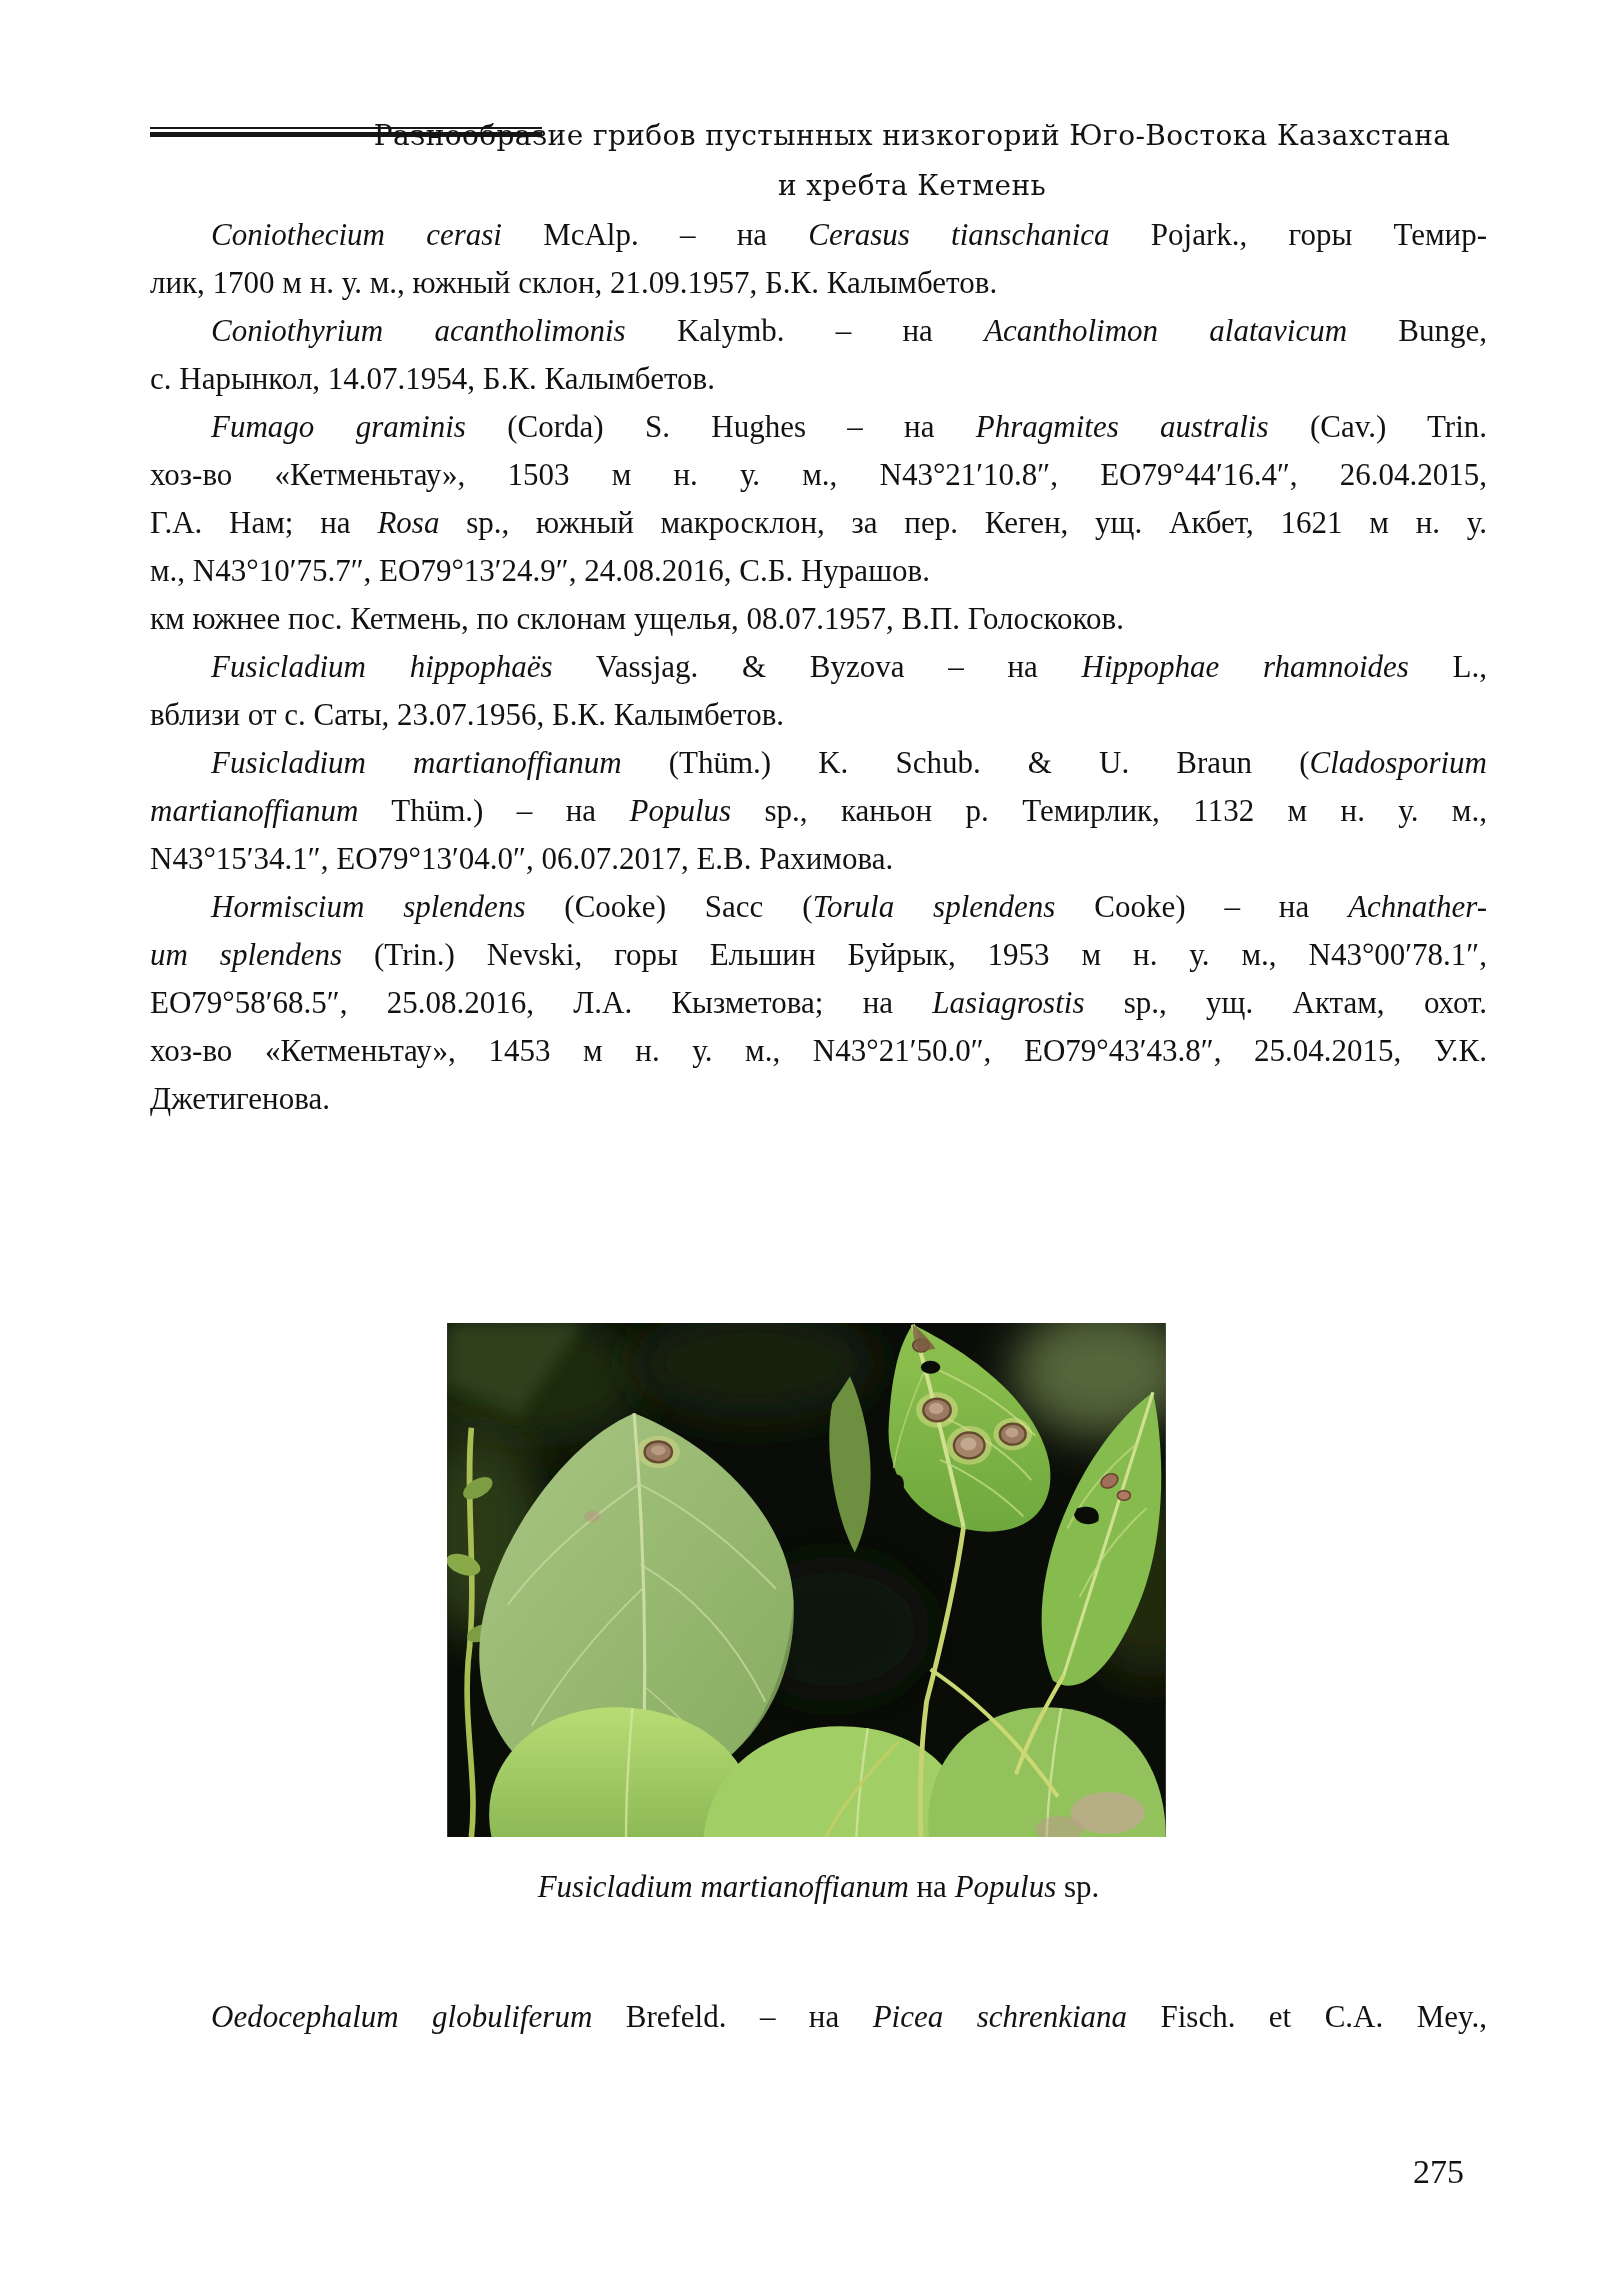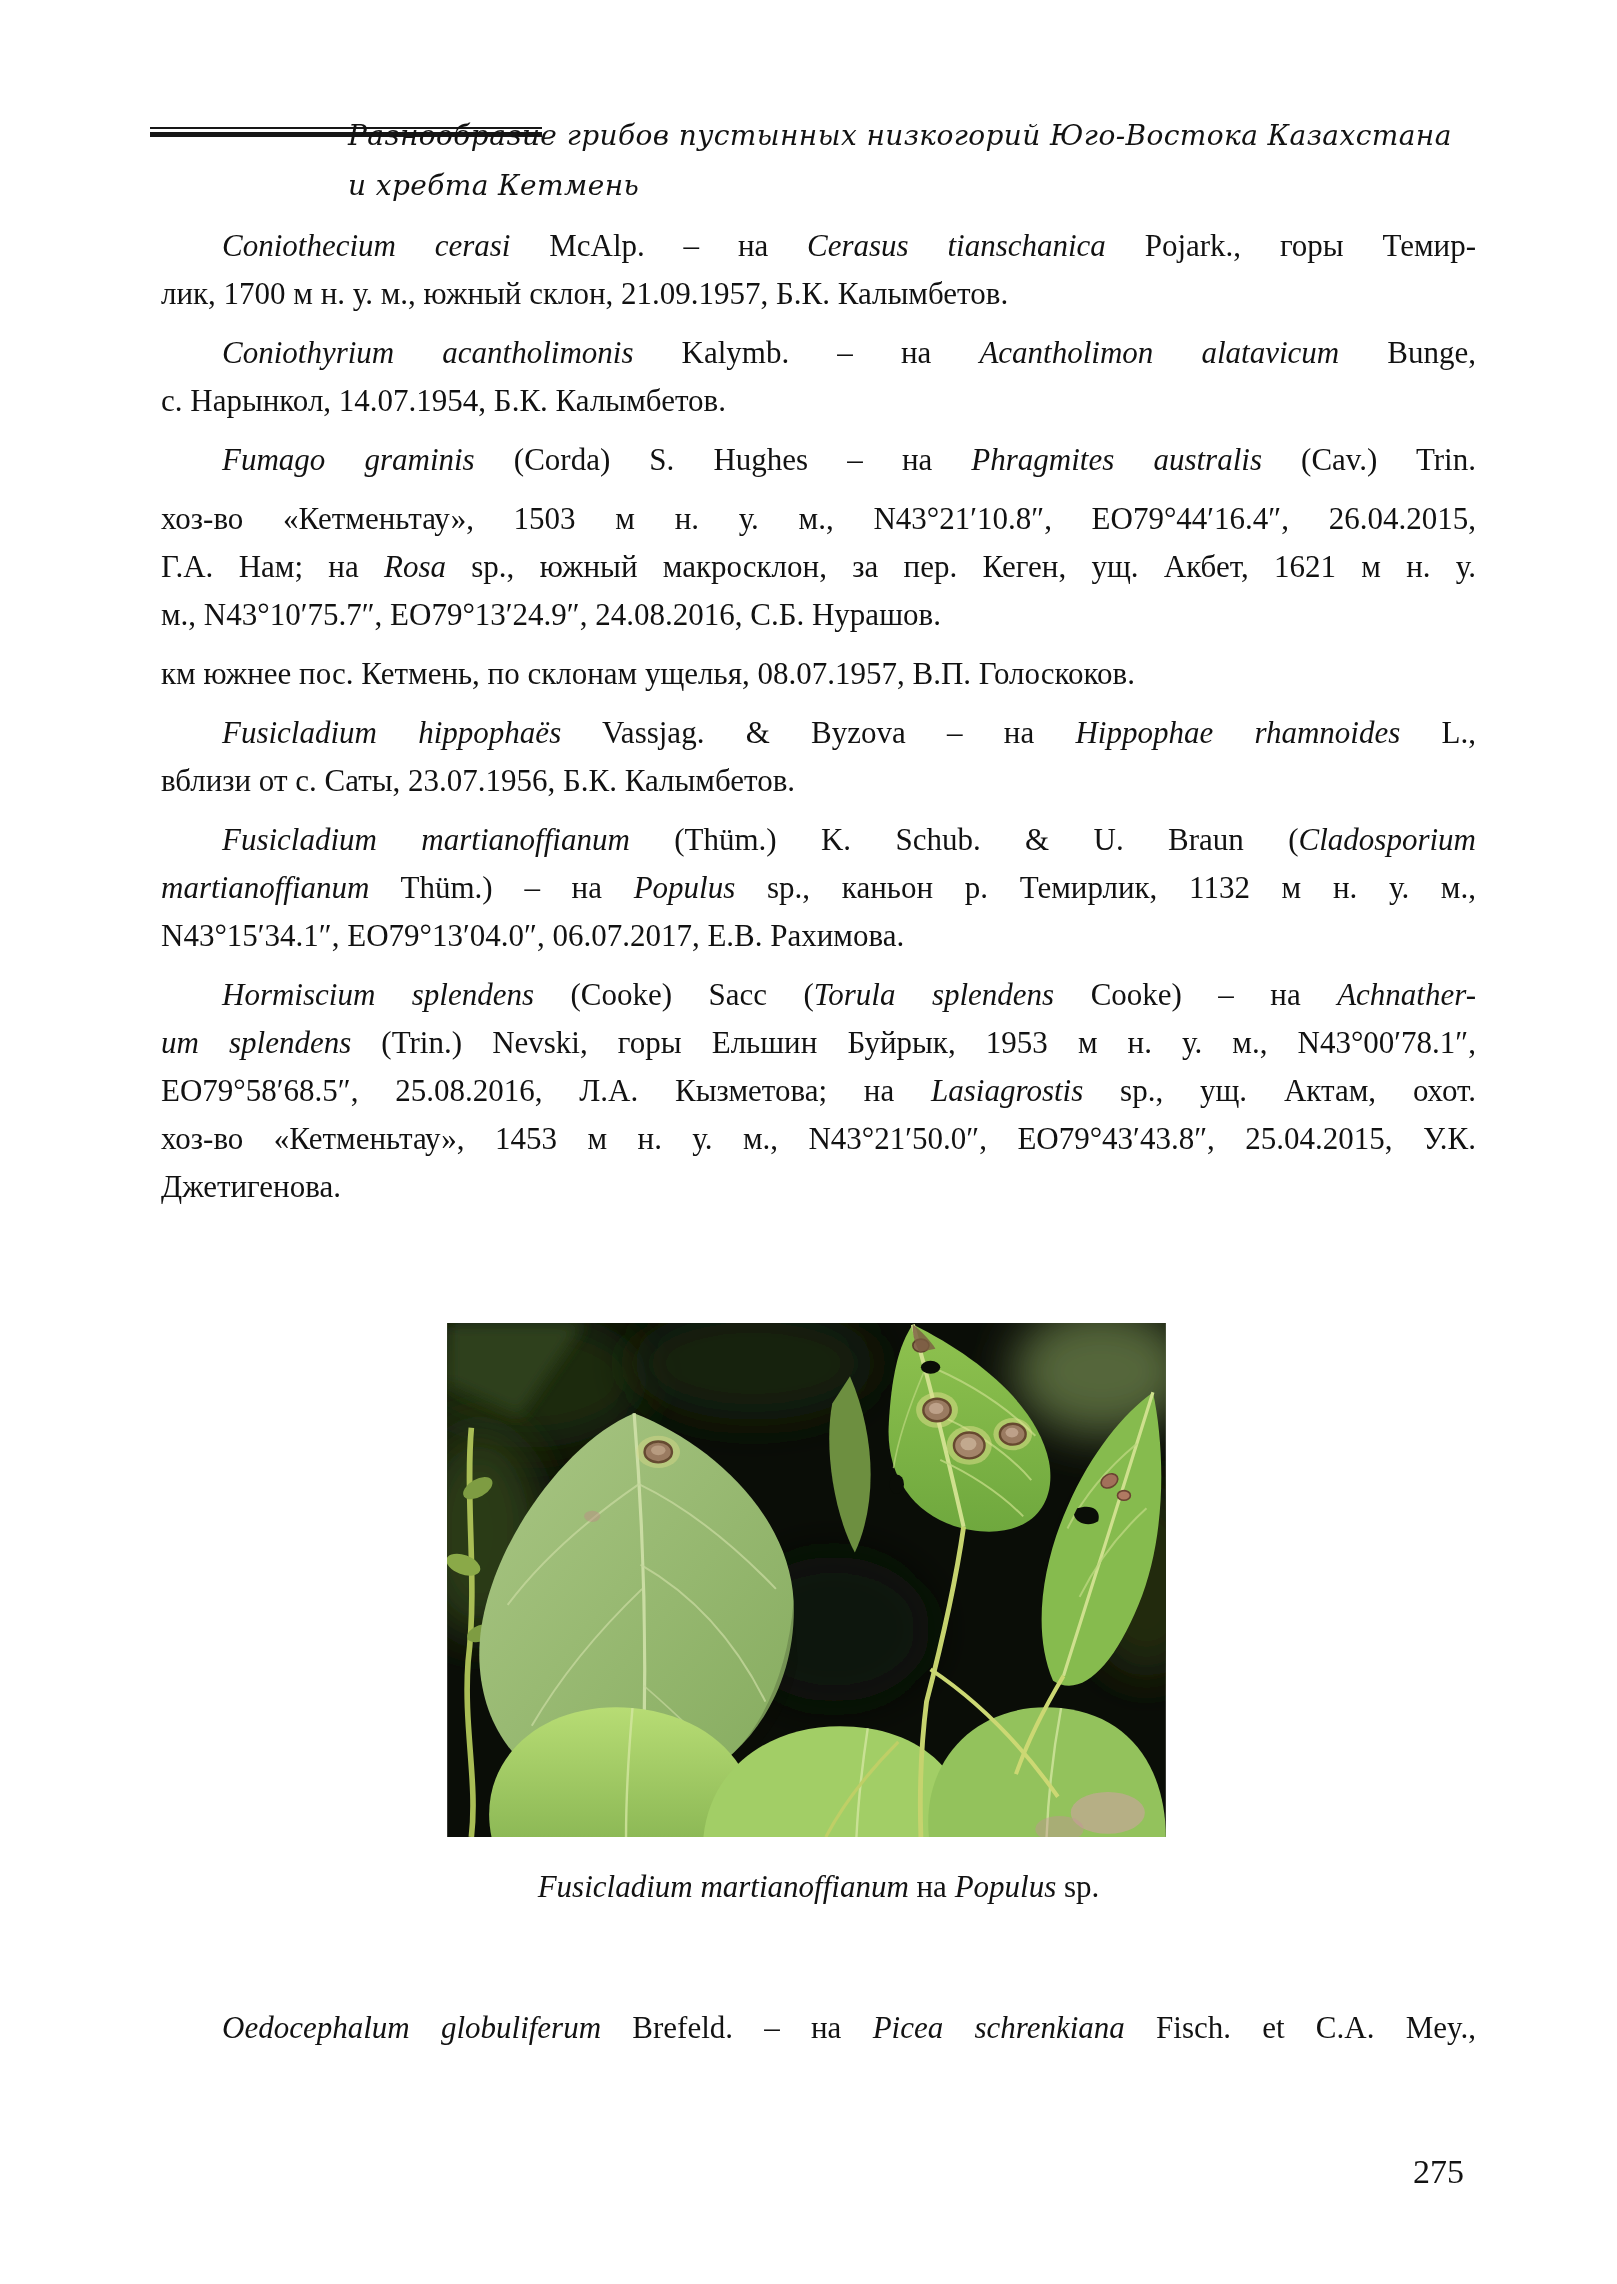--- a/index.html
+++ b/index.html
@@ -7,30 +7,30 @@
     width:1618px;height:2284px;position:relative;background:#ffffff;
     font-family:"Liberation Serif", serif;color:#141414;
     -webkit-font-smoothing:antialiased;
   }
   
   .hdr-rule{position:absolute;left:150px;top:127px;width:392px;}
   .hdr-rule .thin{height:2.4px;background:#161616;}
   .hdr-rule .thick{height:5.6px;background:#161616;margin-top:2.4px;}
   .hdr{
     position:absolute;right:142px;top:111px;width:1128px;
-    text-align:left;font-family:"DejaVu Serif", serif;font-style:italic;
+    text-align:center;font-family:"DejaVu Serif", serif;
     font-size:28px;line-height:50px;color:#121212;letter-spacing:0.4px;
   }
   
   .textblock{
     position:absolute;left:150px;top:211px;width:1337px;
     font-size:31px;line-height:48px;color:#121212;
   }
   .textblock-2{position:absolute;left:150px;top:1993px;width:1337px;font-size:31px;line-height:48px;color:#121212;}
-  .para{margin:11px;}
+  .para{margin:0;}
   .line{display:block;white-space:nowrap;text-align:justify;text-align-last:justify;}
   .line.last{text-align-last:left;white-space:normal;}
   .line.first{text-indent:61px;}
   em{font-style:italic;}
   
   .figure{position:absolute;left:447px;top:1323px;width:719px;height:514px;}
   .figure svg{display:block;}
   .caption{
     position:absolute;left:150px;top:1863px;width:1337px;text-align:center;
     font-size:31px;line-height:48px;color:#121212;

